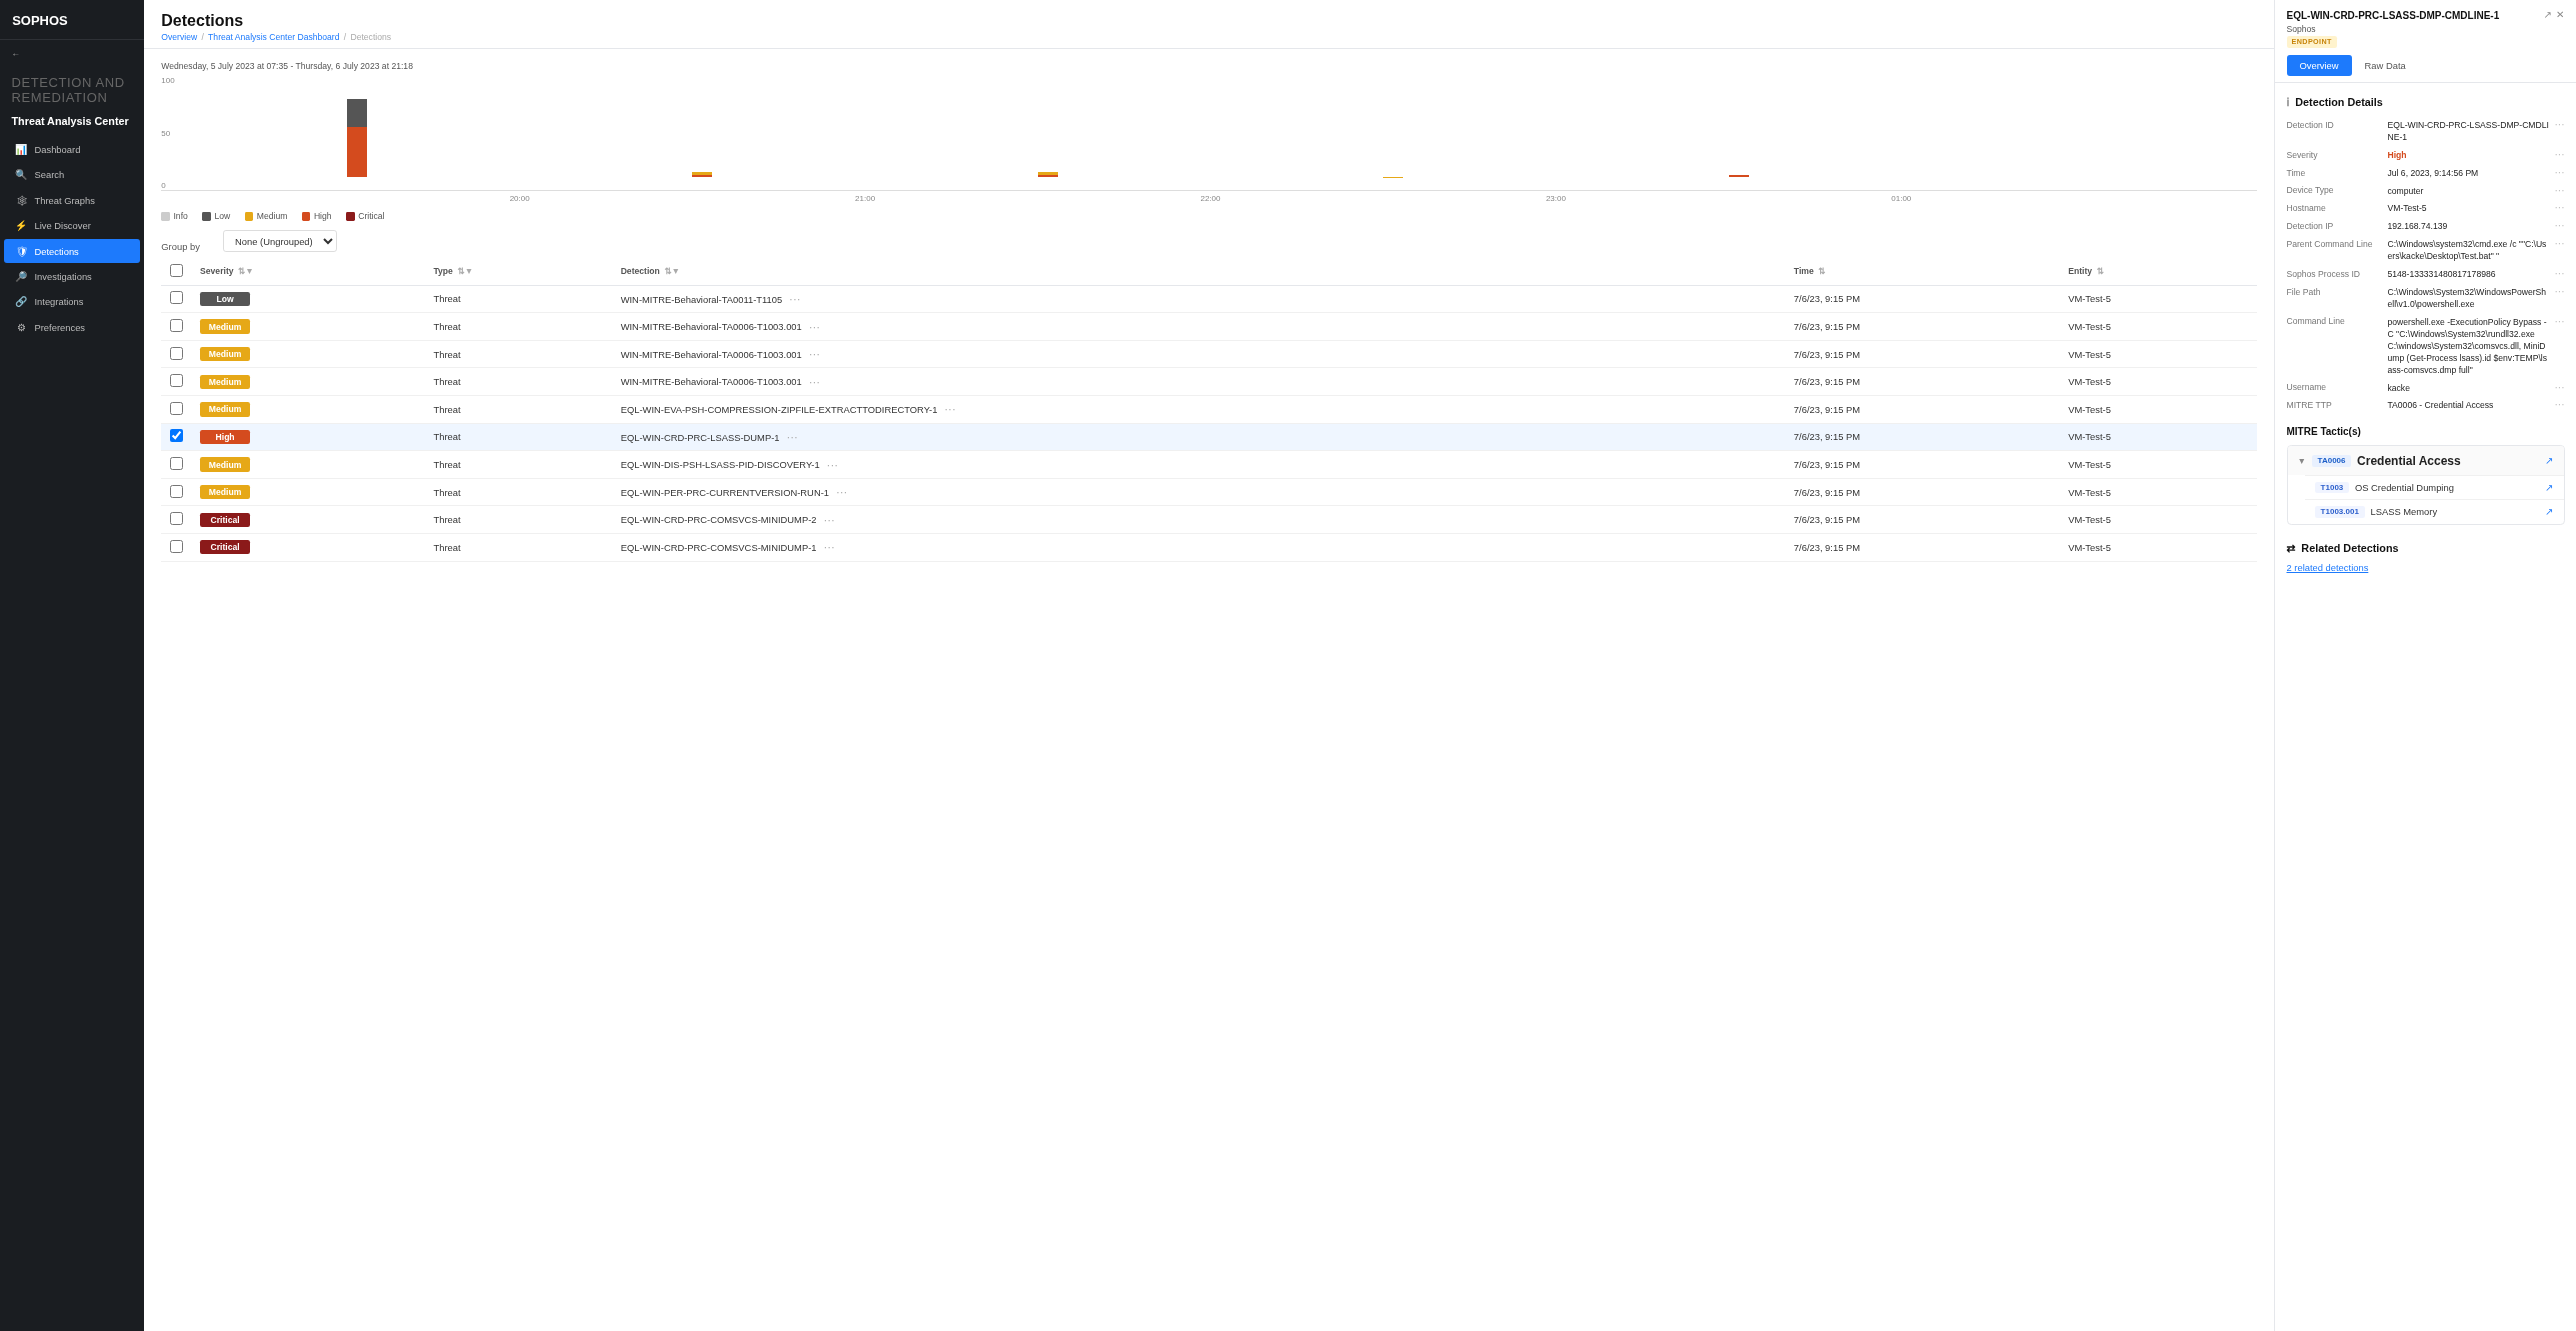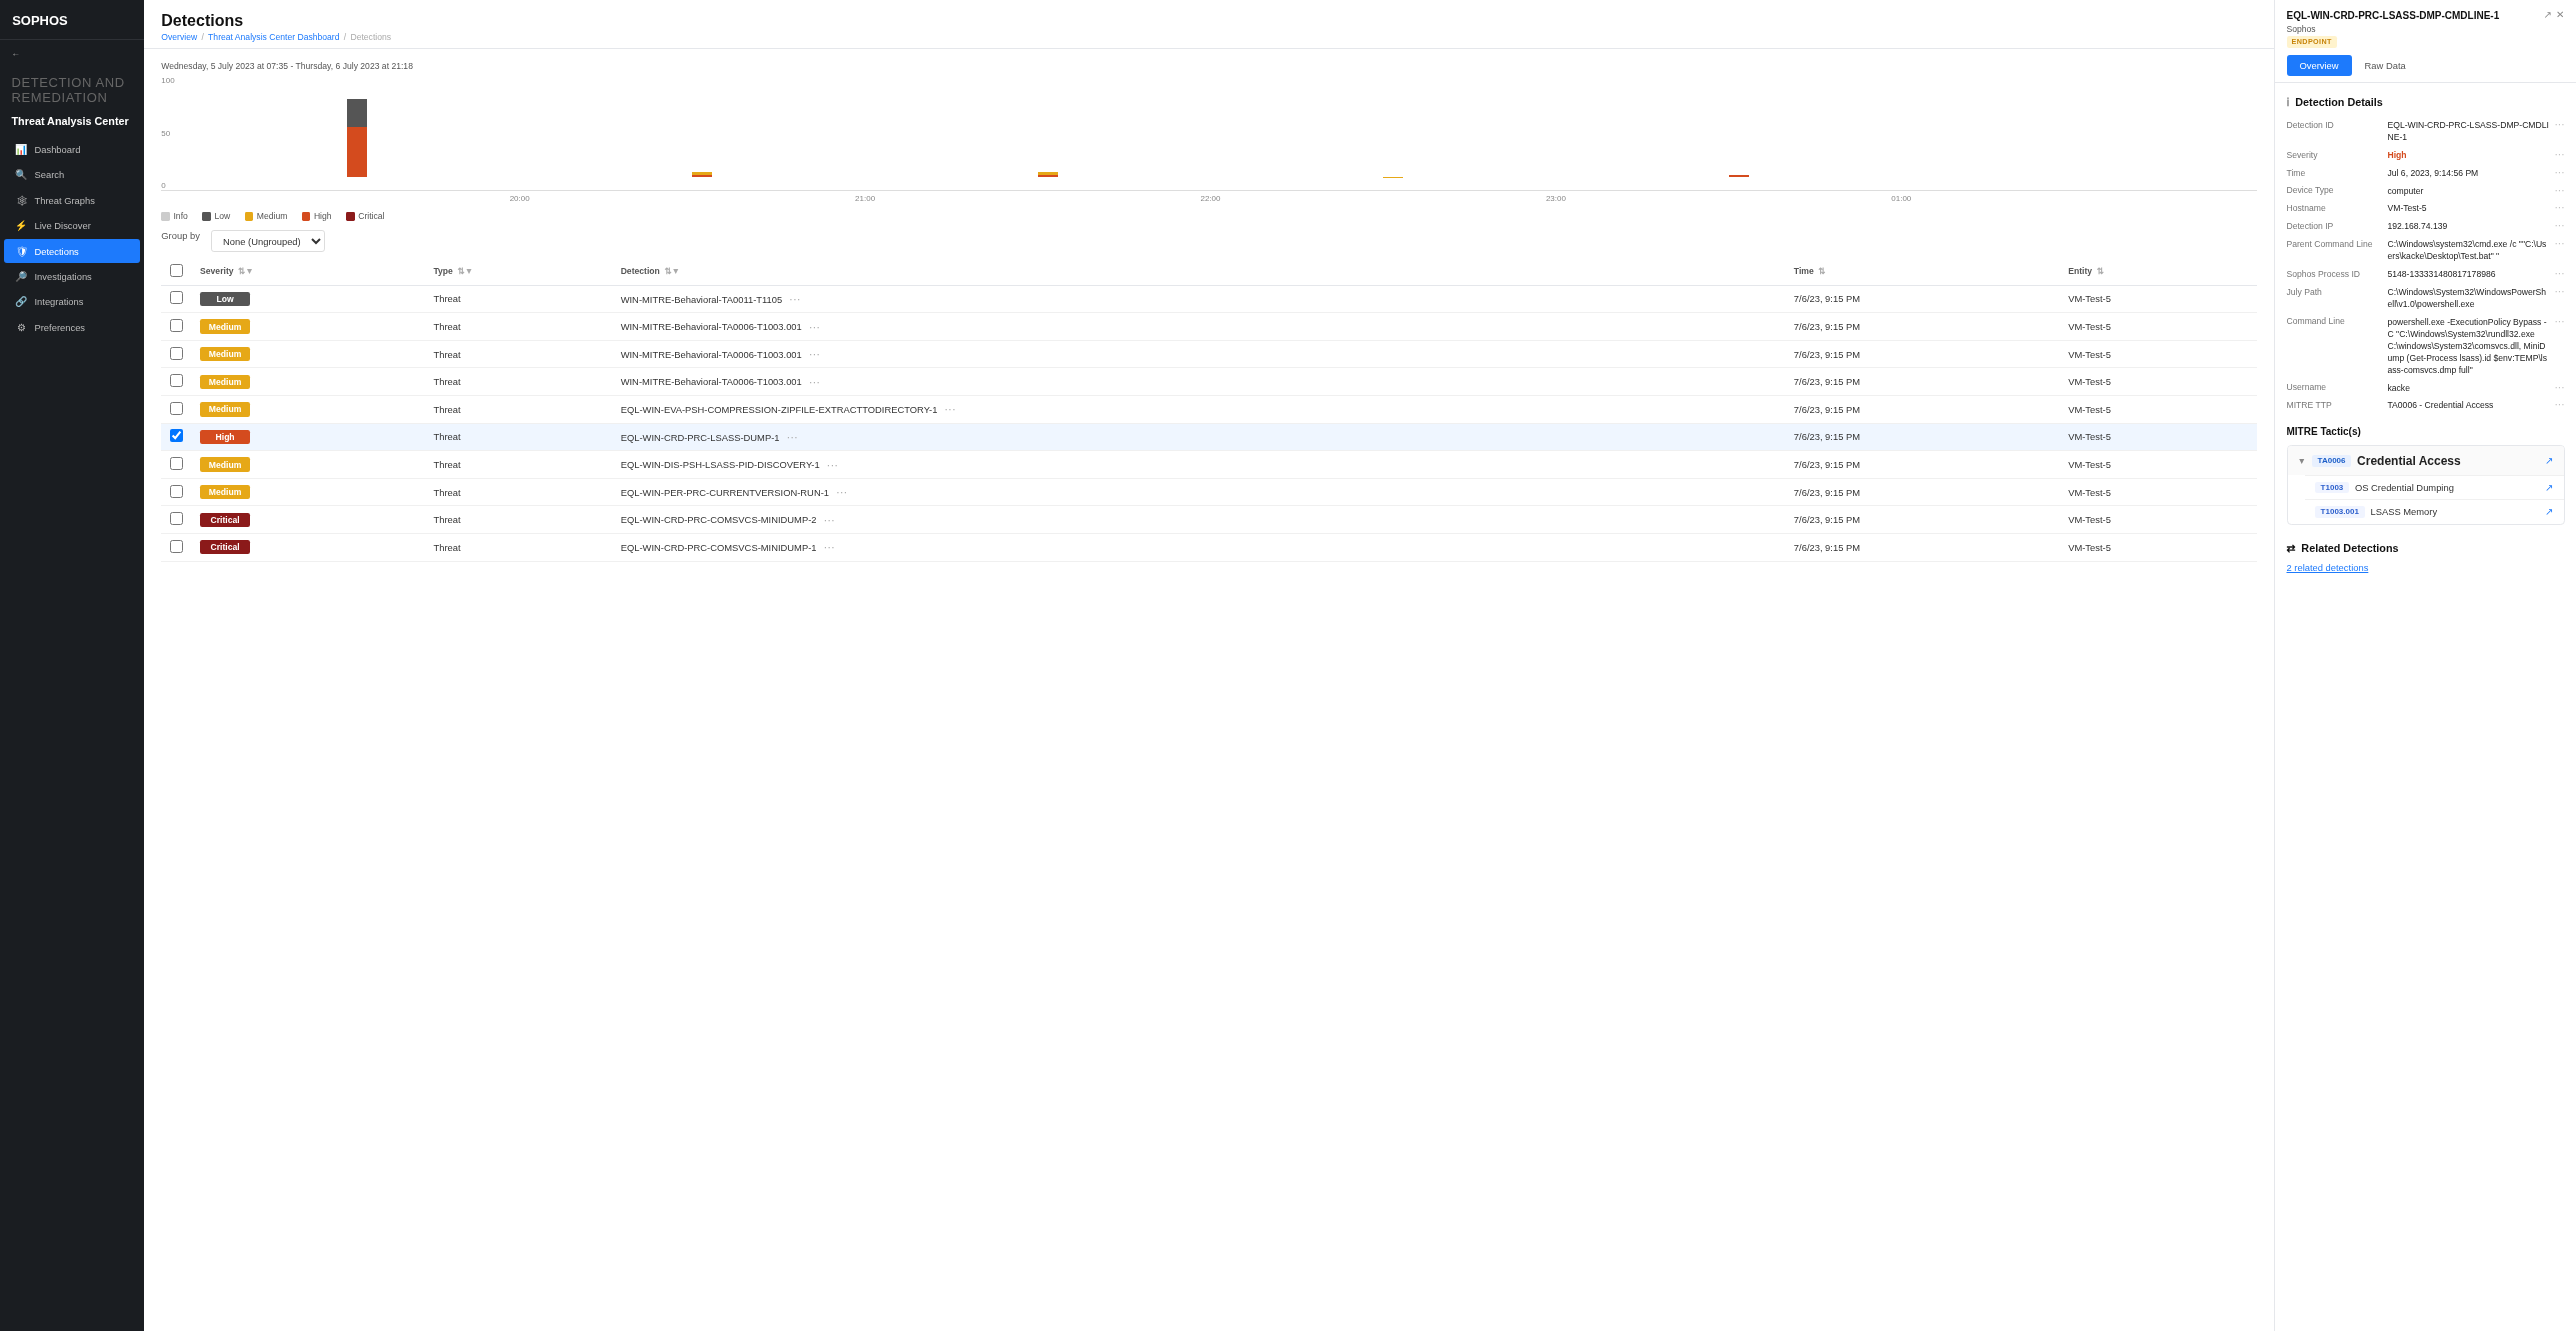--- a/index.html
+++ b/index.html
@@ -146,21 +146,21 @@
       display: flex; gap: 14.4px; align-items: center;
       margin-top: 20px;
       font-size: 8.6px;
       color: #555;
     }
     .legend-item { display: flex; align-items: center; gap: 3.6px; }
     .legend-dot { width: 8.6px; height: 8.6px; border-radius: 1.4px; }
 
     
     .table-controls {
-      display: flex; align-items: flex-start; gap: 11px;
+      display: flex; align-items: flex-end; gap: 23px;
       margin: 8.6px 0 5.8px;
     }
     .group-by-label { font-size: 9.4px; color: #555; }
     .group-by-select {
       padding: 3.6px 7.2px;
       border: 0.7px solid #ddd;
       border-radius: 2.9px;
       font-size: 9.4px;
       background: #fff;
       color: #333;
@@ -698,21 +698,21 @@
       <span class="detail-label">Parent Command Line</span>
       <span class="detail-value">C:\Windows\system32\cmd.exe /c ""C:\Users\kacke\Desktop\Test.bat" "</span>
       <span class="detail-dots">···</span>
     </div>
         <div class="detail-row">
       <span class="detail-label">Sophos Process ID</span>
       <span class="detail-value">5148-133331480817178986</span>
       <span class="detail-dots">···</span>
     </div>
         <div class="detail-row">
-      <span class="detail-label">July Path</span>
+      <span class="detail-label">File Path</span>
       <span class="detail-value">C:\Windows\System32\WindowsPowerShell\v1.0\powershell.exe</span>
       <span class="detail-dots">···</span>
     </div>
         <div class="detail-row">
       <span class="detail-label">Command Line</span>
       <span class="detail-value">powershell.exe -ExecutionPolicy Bypass -C "C:\Windows\System32\rundll32.exe C:\windows\System32\comsvcs.dll, MiniDump (Get-Process lsass).id $env:TEMP\lsass-comsvcs.dmp full"</span>
       <span class="detail-dots">···</span>
     </div>
         <div class="detail-row">
       <span class="detail-label">Username</span>

